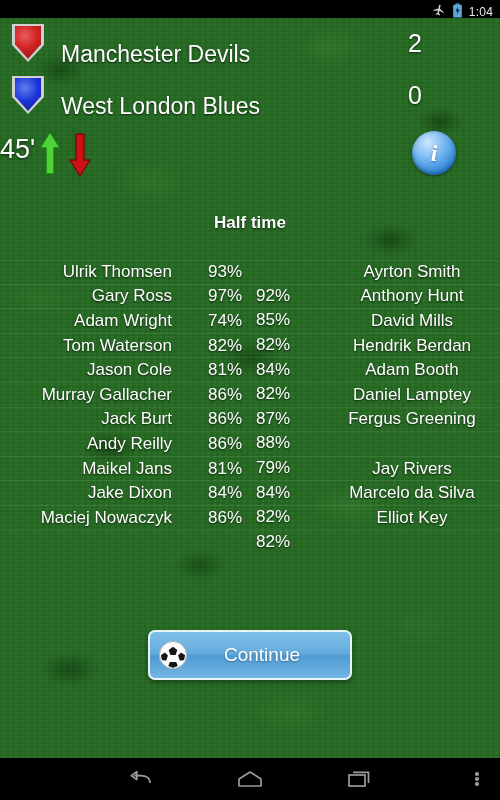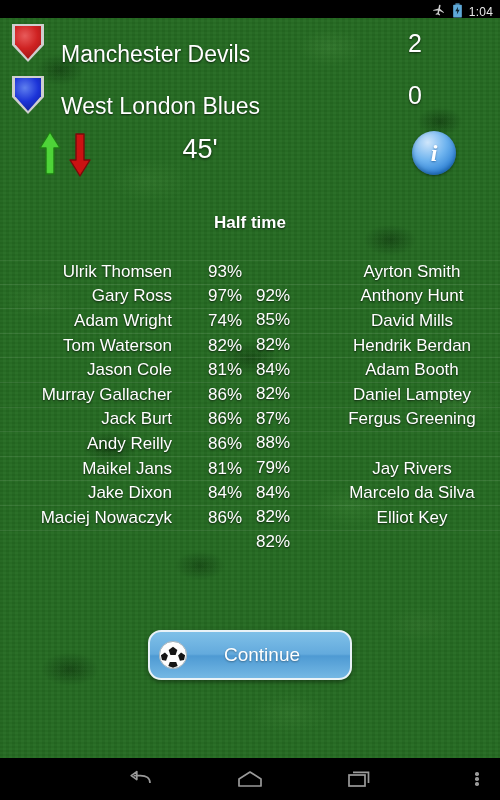--- a/index.html
+++ b/index.html
@@ -74,21 +74,21 @@
     position:absolute; right:78px; color:#fff; font-size:25px;
     text-shadow:0 1px 2px rgba(0,0,0,.65);
   }
 
   
   .arrows{ position:absolute; left:38px; top:128px; width:62px; height:54px; }
   .arrow{ position:absolute; top:2px; width:24px; height:48px; }
   .arrow.up{ left:0; }
   .arrow.down{ left:30px; }
   .minute{
-    position:absolute; left:0; top:134px; width:400px; text-align:center;
+    position:absolute; left:0; top:134px; width:400px; text-align:left;
     color:#fff; font-size:27px; text-shadow:0 1px 3px rgba(0,0,0,.7);
   }
   .info-btn{
     position:absolute; left:412px; top:131px; width:44px; height:44px; border-radius:50%;
     background:radial-gradient(circle at 36% 26%, #cfe6fb 0%, #6fb4ef 42%, #2b7fd4 78%, #1d5fa8 100%);
     box-shadow:0 1px 3px rgba(0,0,0,.45), inset 0 -2px 4px rgba(10,60,110,.5);
     display:flex; align-items:center; justify-content:center;
   }
   .info-btn .glyph{
     color:#fff; font-size:24px; font-style:italic; font-weight:bold;
@@ -112,21 +112,21 @@
     text-shadow:0 1px 2px rgba(0,0,0,.7);
   }
   .c-home-name{ position:absolute; left:0;   width:172px; text-align:right; }
   .c-home-pct { position:absolute; left:180px; width:62px;  text-align:right; }
   .c-away-pct { position:absolute; left:256px; width:62px;  text-align:left;margin-top:48px; }
   .c-away-name{ position:absolute; left:324px; width:176px; text-align:center; }
 
   
   #continue-button{
     position:absolute; left:148px; top:630px; width:204px; height:50px;
-    border:2px solid #e9f2f7; border-radius:13px;
+    border:2px solid #e9f2f7; border-radius:7px;
     background:linear-gradient(#7fc0e8 0%, #63aadd 48%, #4e9ad3 52%, #74b8e4 100%);
     box-shadow:0 2px 4px rgba(0,0,0,.4);
     display:flex; align-items:center; cursor:pointer;
   }
   #continue-button .label{
     flex:1; text-align:center; color:#fff; font-size:19px;
     text-shadow:0 1px 2px rgba(0,0,0,.35); padding-right:14px;
   }
   .ball{ width:30px; height:30px; margin-left:8px; flex:0 0 auto; }
 

